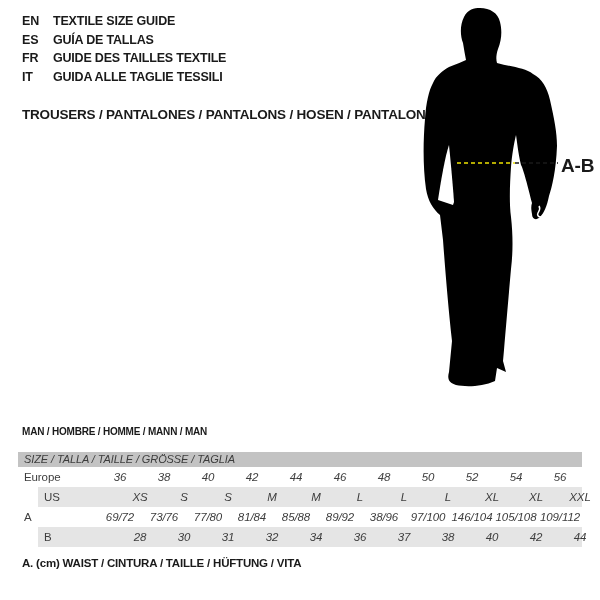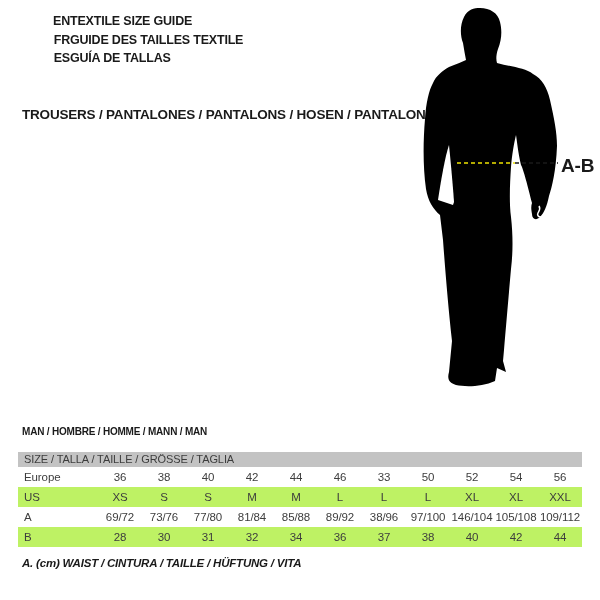--- a/index.html
+++ b/index.html
@@ -5,21 +5,21 @@
   * { margin:0; padding:0; box-sizing:border-box; }
   html,body { width:600px; height:600px; }
   body {
     position:relative;
     background:#ffffff;
     font-family:"Liberation Sans", sans-serif;
     color:#1a1a1a;
     overflow:hidden;
   }
   
-  .lang-list { position:absolute; left:39px; top:12px;text-align:right; }
+  .lang-list { position:absolute; left:22px; top:12px; }
   .lang-row { display:flex; line-height:18.6px; font-size:12.5px; font-weight:bold; letter-spacing:-0.2px; }
   .lang-code { width:31px; flex:0 0 31px; }
   .category-title {
     position:absolute; left:22px; top:107px;
     font-size:13.5px; font-weight:bold; letter-spacing:-0.2px;
   }
   
   .figure-wrap { position:absolute; left:420px; top:5px; width:145px; height:385px; }
   .figure-wrap svg { display:block; width:145px; height:385px; }
   .measure-label {
@@ -27,45 +27,49 @@
     font-size:19px; font-weight:bold; letter-spacing:-0.2px;
   }
   
   .section-title {
     position:absolute; left:22px; top:426px;
     font-size:10px; font-weight:bold; letter-spacing:-0.2px;
   }
   .size-table { position:absolute; left:18px; top:452px; width:564px; }
   .size-table-header {
     height:15px; line-height:15px; background:#c3c3c3;
-    font-size:11px; color:#3c3c3c; padding-left:6px; letter-spacing:-0.1px;
+    font-size:11px; color:#3c3c3c; padding-left:6px; letter-spacing:-0.1px;font-style:italic;
   }
   .t-row { display:flex; height:20px; align-items:center; font-size:11.5px; color:#3d3d3d; letter-spacing:-0.1px; }
-  .t-row.striped { background:#bef264; }
+  .t-row.striped { background:#e5e5e5;margin-left:20px; }
   .t-label { width:80px; flex:0 0 80px; padding-left:6px; }
-  .t-cell { width:44px; flex:0 0 44px; text-align:center; }
+  .t-cell { width:44px; flex:0 0 44px; text-align:center;font-style:italic; }
   
   .footnotes { position:absolute; left:22px; top:554px; }
-  .footnote { font-size:11.5px; font-weight:bold; line-height:18.5px; letter-spacing:-0.2px;font-style:italic; }
+  .footnote { font-size:11.5px; font-weight:bold; line-height:18.5px; letter-spacing:-0.2px; }
 </style>
 </head>
 <body>
 
 <div class="lang-list">
   <div class="lang-row">
     <span class="lang-code">EN</span>
     <span class="lang-label">TEXTILE SIZE GUIDE</span>
   </div>
   <div class="lang-row">
+    <span class="lang-code">ES</span>
+    <span class="lang-label">GUÍA DE TALLAS</span>
+  </div>
+  <div class="lang-row">
     <span class="lang-code">FR</span>
     <span class="lang-label">GUIDE DES TAILLES TEXTILE</span>
   </div>
   <div class="lang-row">
-    <span class="lang-code">ES</span>
-    <span class="lang-label">GUÍA DE TALLAS</span>
+    <span class="lang-code">IT</span>
+    <span class="lang-label">GUIDA ALLE TAGLIE TESSILI</span>
   </div>
 </div>
 
 <div class="category-title">TROUSERS / PANTALONES / PANTALONS / HOSEN / PANTALONI</div>
 
 <div class="figure-wrap">
   <svg viewBox="0 0 145 385">
     <path fill="#000000" d="
       M60,3
       C70,3 78,8 80,17
@@ -118,21 +122,21 @@
   <div class="size-table-header">SIZE / TALLA / TAILLE / GRÖSSE / TAGLIA</div>
 
   <div class="t-row">
     <span class="t-label">Europe</span>
     <span class="t-cell">36</span>
     <span class="t-cell">38</span>
     <span class="t-cell">40</span>
     <span class="t-cell">42</span>
     <span class="t-cell">44</span>
     <span class="t-cell">46</span>
-    <span class="t-cell">33</span>
+    <span class="t-cell">48</span>
     <span class="t-cell">50</span>
     <span class="t-cell">52</span>
     <span class="t-cell">54</span>
     <span class="t-cell">56</span>
   </div>
 
   <div class="t-row striped">
     <span class="t-label">US</span>
     <span class="t-cell">XS</span>
     <span class="t-cell">S</span>

